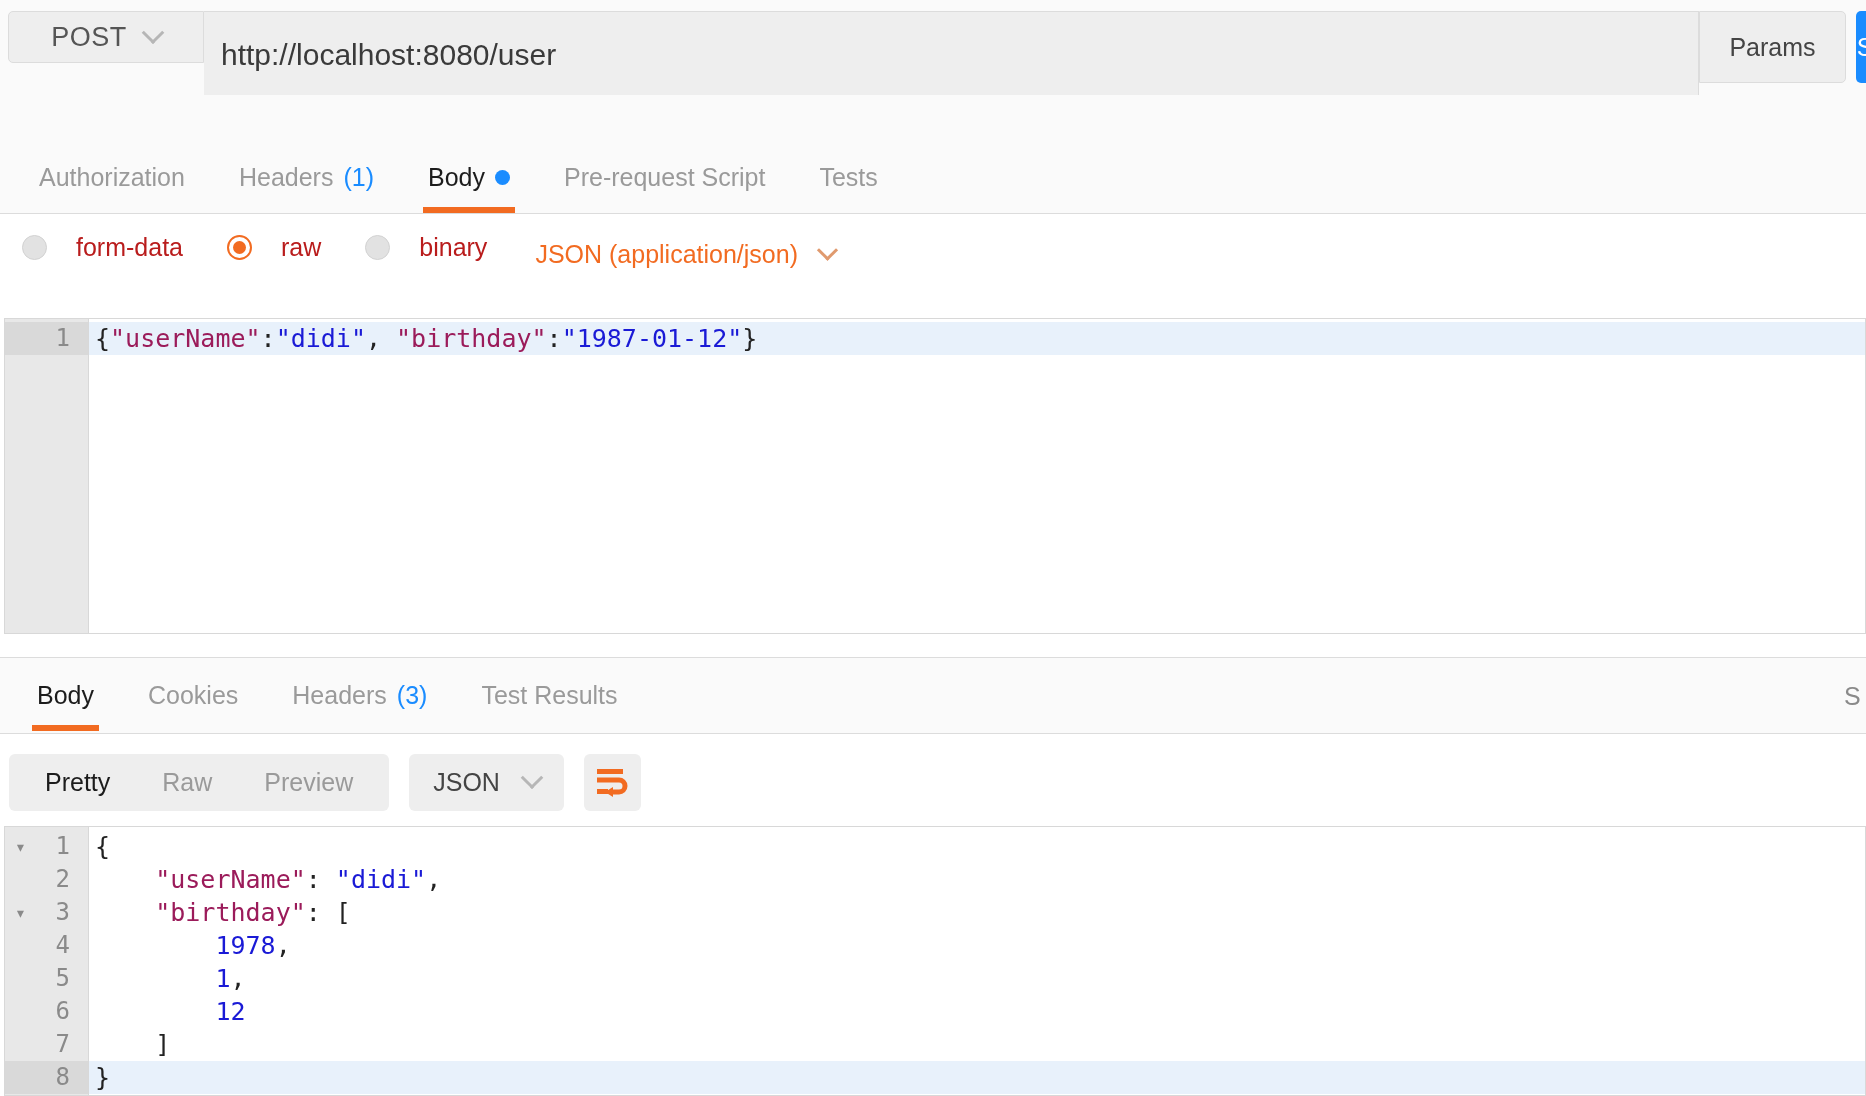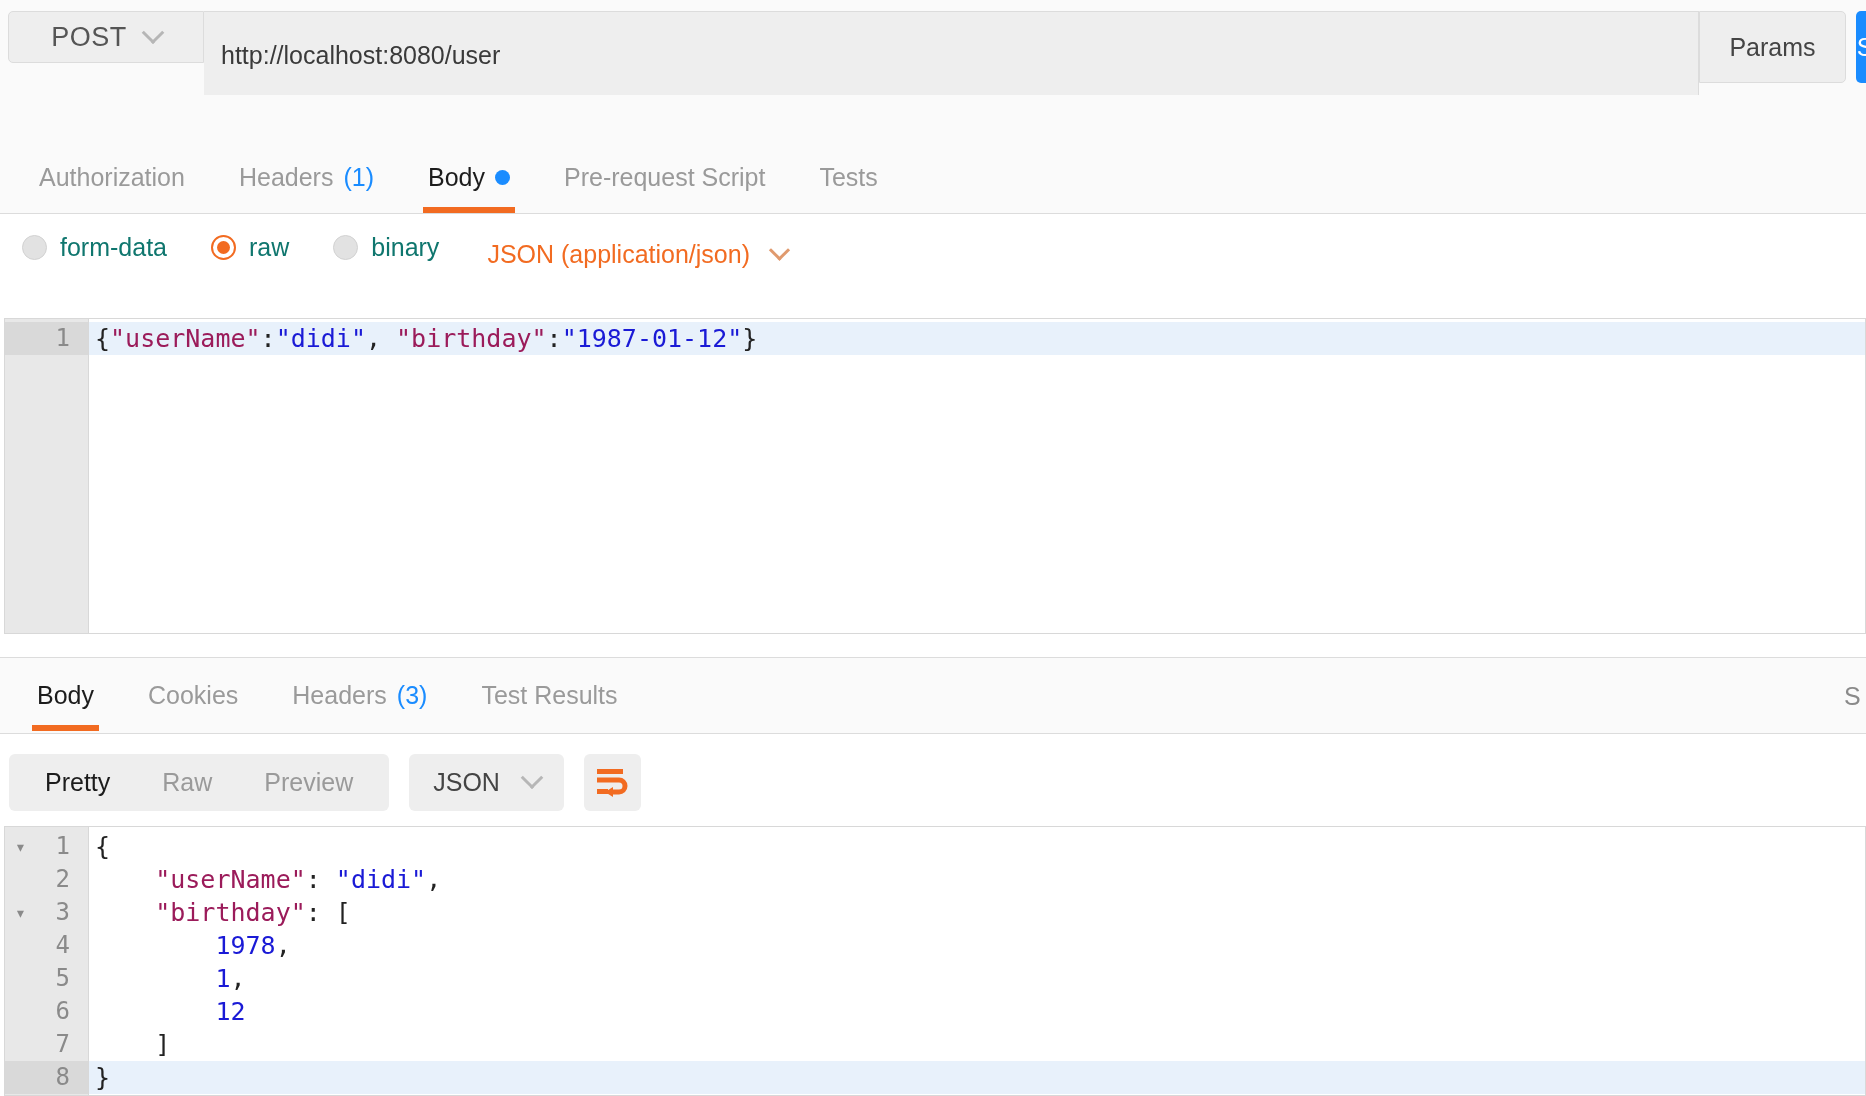--- a/index.html
+++ b/index.html
@@ -35,21 +35,21 @@
     display: inline-block; width: 16px; height: 16px;
     border-right: 3px solid #b6b6b6; border-bottom: 3px solid #b6b6b6;
     transform: rotate(45deg) translate(-3px,-3px);
   }
   .url-input {
     flex: 1; height: 88px;
     background: #eeeeee;
     border: 1px solid #dcdcdc; border-left: none;
     display: flex; align-items: center;
     padding-left: 17px;
-    font-size: 25px; color: #3a3a3a;
+    font-size: 30px; color: #3a3a3a;
     font-family: "Liberation Sans", sans-serif;
   }
   .params-btn {
     width: 147px; height: 72px;
     background: #eeeeee;
     border: 1px solid #dcdcdc;
     border-radius: 0 5px 5px 0;
     display: flex; align-items: center; justify-content: center;
     font-size: 25px; color: #444444;
   }
@@ -92,23 +92,23 @@
   }
 
   
   .bodytype-row {
     position: absolute; left: 0; top: 215px; width: 1866px; height: 65px;
     background: #ffffff;
     display: flex; align-items: center;
     padding-left: 22px;
   }
   .radio-item {
-    display: flex; align-items: center; gap: 13px;
+    display: flex; align-items: center; gap: 29px;
     margin-right: 44px;
-    font-size: 25px; color: #0f766e;
+    font-size: 25px; color: #b91c1c;
     white-space: nowrap;
   }
   .radio {
     width: 25px; height: 25px; border-radius: 50%;
     background: #e2e2e2; border: 1px solid #d2d2d2;
     flex: none;
   }
   .radio.on { background: #ffffff; border: 2px solid #f26b21; position: relative; }
   .radio.on::after {
     content: ""; position: absolute; left: 4px; top: 4px;

